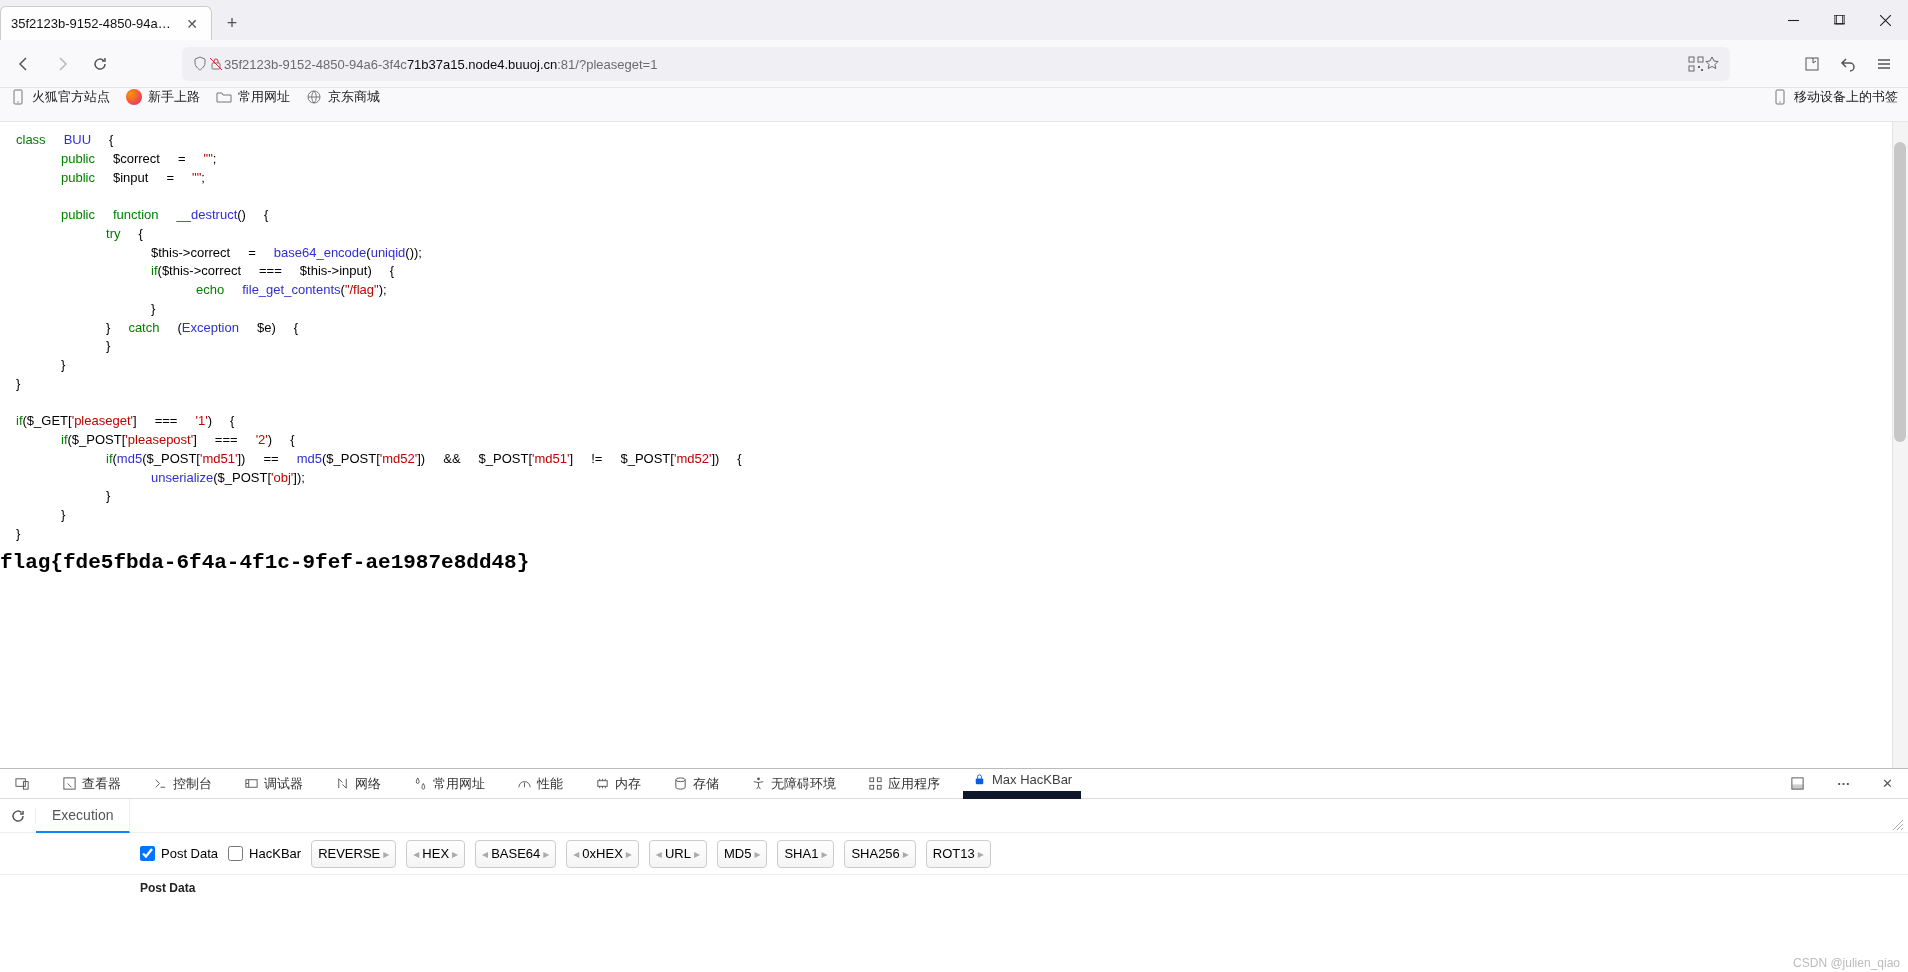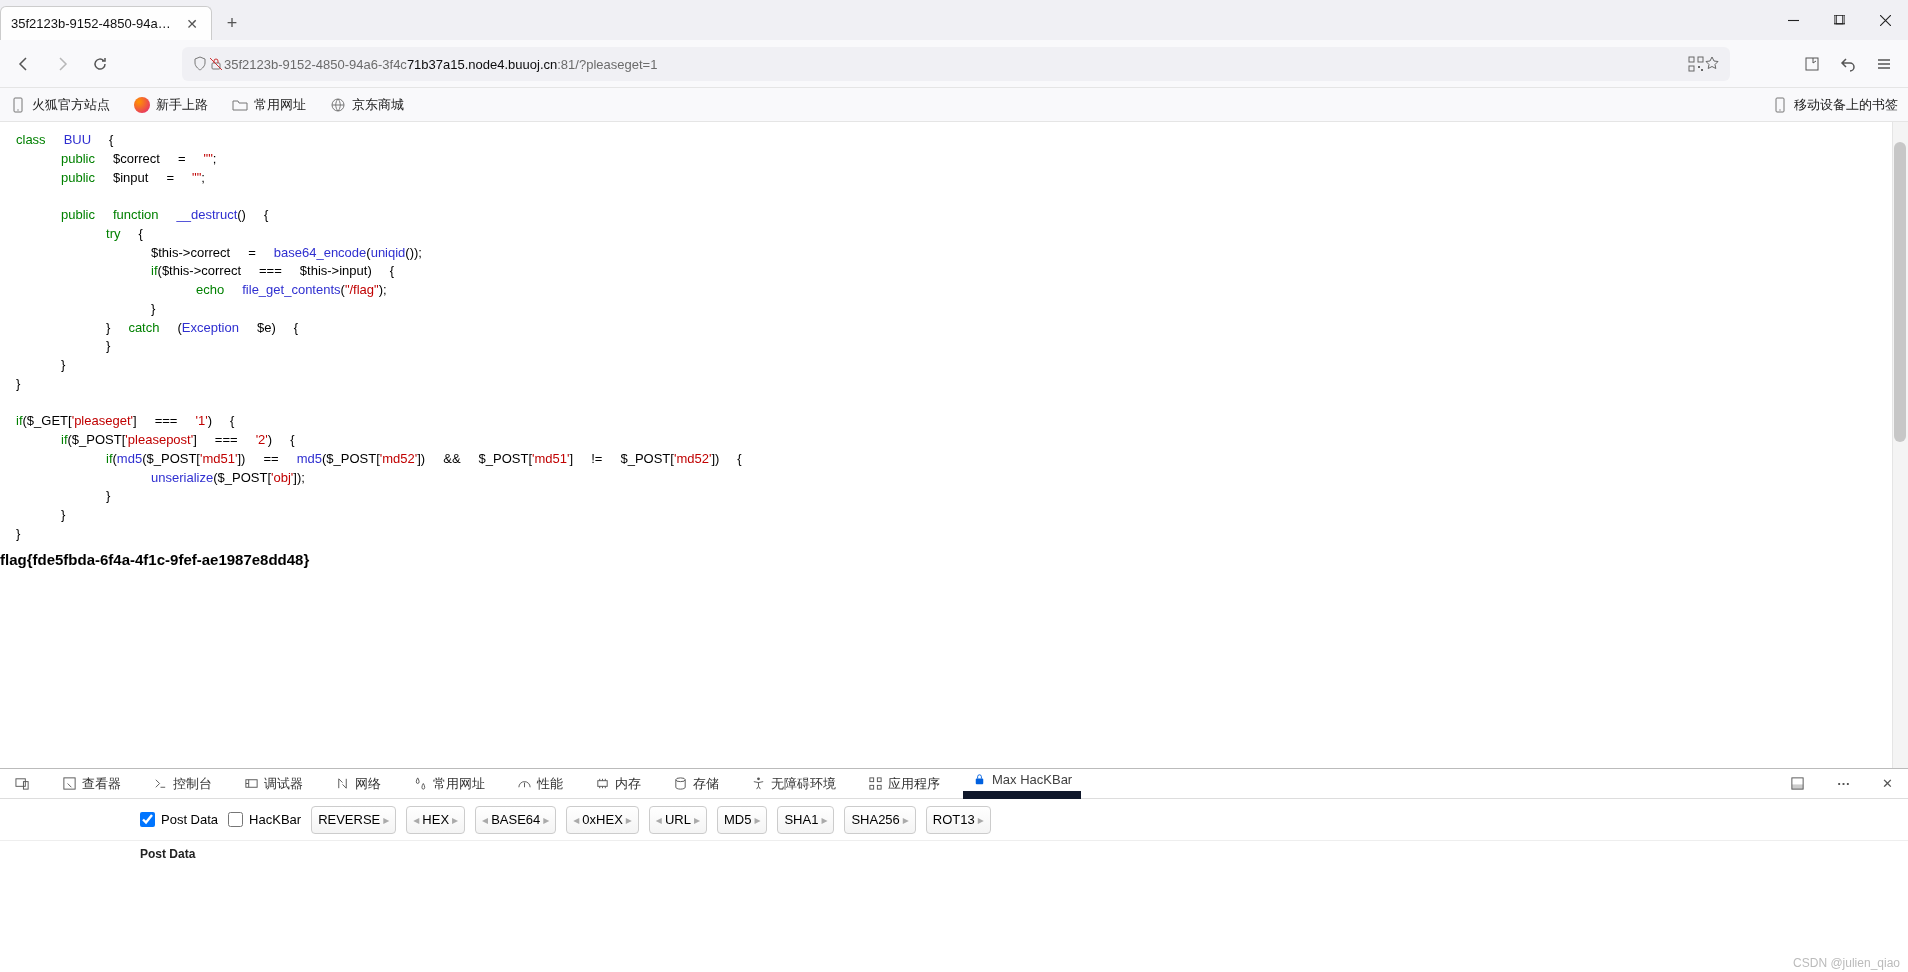--- a/index.html
+++ b/index.html
@@ -13,33 +13,33 @@
 .win-controls{position:absolute;right:0;top:0;height:40px;display:flex}
 .win-btn{width:46px;height:40px;display:flex;align-items:center;justify-content:center;color:#222}
 .navbar{height:48px;background:#f9f9fb;border-bottom:1px solid #e5e5e5;display:flex;align-items:center;padding:0 8px;gap:6px}
 .nav-btn{width:32px;height:32px;display:flex;align-items:center;justify-content:center;color:#5b5b66;border-radius:4px}
 .nav-btn svg{width:16px;height:16px}
 .urlbar{flex:1;height:34px;background:#f0f0f4;border-radius:6px;display:flex;align-items:center;padding:0 10px;margin:0 60px;gap:0}
 .urlbar .ic{width:16px;height:16px;color:#666}
 .url-text{flex:1;color:#6b6b6b;font-size:14px;white-space:nowrap;overflow:hidden}
 .url-text .host{color:#0c0c0d}
 .right-icons{display:flex;gap:4px;margin-left:auto}
-.bookmarks{height:34px;background:#f9f9fb;border-bottom:1px solid #e5e5e5;display:flex;align-items:center;padding:0 10px;gap:24px}
+.bookmarks{height:34px;background:#f9f9fb;border-bottom:1px solid #e5e5e5;display:flex;align-items:flex-start;padding:0 10px;gap:16px}
 .bm-item{display:flex;align-items:center;gap:6px;color:#222;font-size:13px}
 .bm-item .ic{width:16px;height:16px}
 .bm-right{margin-left:auto}
 
 .page{height:calc(100% - 40px - 48px - 34px - 204px);overflow-y:auto;background:#fff;padding:10px 4px 10px 0}
 pre.code{font-family:"Courier New",Consolas,monospace;font-size:15px;line-height:1.25;color:#000;white-space:pre;padding-left:16px}
 .kw{color:#008000}
 .fn-call{color:#2f2fd0}
 .var{color:#000}
 .str{color:#c00000}
 .super{color:#000}
-.flag-line{font-family:Liberation Sans, sans-serif;font-size:15px;font-weight:700;color:#000;padding:6px 0 0 0}
+.flag-line{font-family:Liberation Mono, monospace;font-size:21px;font-weight:700;color:#000;padding:6px 0 0 0}
 
 .devtools{height:204px;border-top:1px solid #bbb;display:flex;flex-direction:column;background:#fff;position:relative}
 .dt-tabs{height:30px;display:flex;align-items:center;border-bottom:1px solid #ddd;padding:0 6px;gap:14px}
 .dt-tab{height:30px;display:flex;align-items:center;gap:5px;padding:0 9px;color:#333;font-size:12px;cursor:pointer}
 .dt-tab.active{border-bottom:8px solid #0f172a;color:#404040}
 .dt-tab .ic{width:15px;height:15px}
 .dt-tabs .spacer{flex:1}
 .dt-body{flex:1;display:flex;flex-direction:column}
 .exec-row{height:34px;border-bottom:1px solid #eee;display:flex;align-items:center}
 .exec-reload{width:36px;display:flex;align-items:center;justify-content:center;color:#555;border-right:1px solid #eee}
@@ -300,20 +300,33 @@
         </svg>
       </div>
     <div class="dt-tab">
         <span style="font-weight:700;color:#555">⋯</span>
       </div>
     <div class="dt-tab">
         <span style="color:#555">✕</span>
       </div>
   </div>
   <div class="dt-body">
+    <div class="exec-row">
+      <div class="exec-reload">
+          <svg width="16" height="16" viewBox="0 0 16 16">
+            <path d="M13 8a5 5 0 1 1-1.5-3.5M13 3v3h-3" fill="none" stroke="#555" stroke-width="1.5"></path>
+          </svg>
+        </div>
+      <div class="exec-tab">Execution</div>
+      <div class="exec-input">
+          <svg class="exec-resize" width="12" height="12" viewBox="0 0 12 12">
+            <path d="M1 11L11 1M5 11l6-6M9 11l2-2" stroke="#aaa"></path>
+          </svg>
+        </div>
+    </div>
     <div class="enc-row">
       <label class="chk">
           <input type="checkbox" checked="" style="">
           <span>Post Data</span>
         </label>
       <label class="chk">
           <input type="checkbox" style="">
           <span>HacKBar</span>
         </label>
       <div class="enc-btn">

